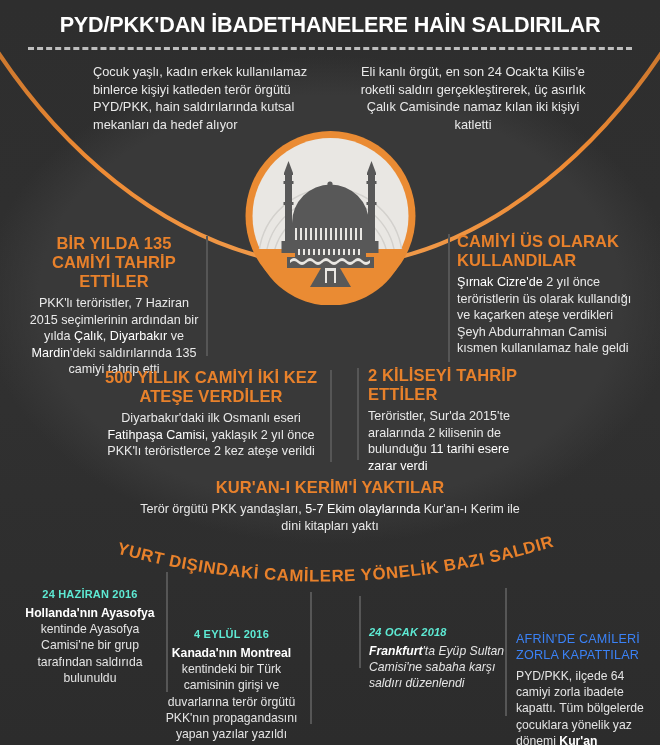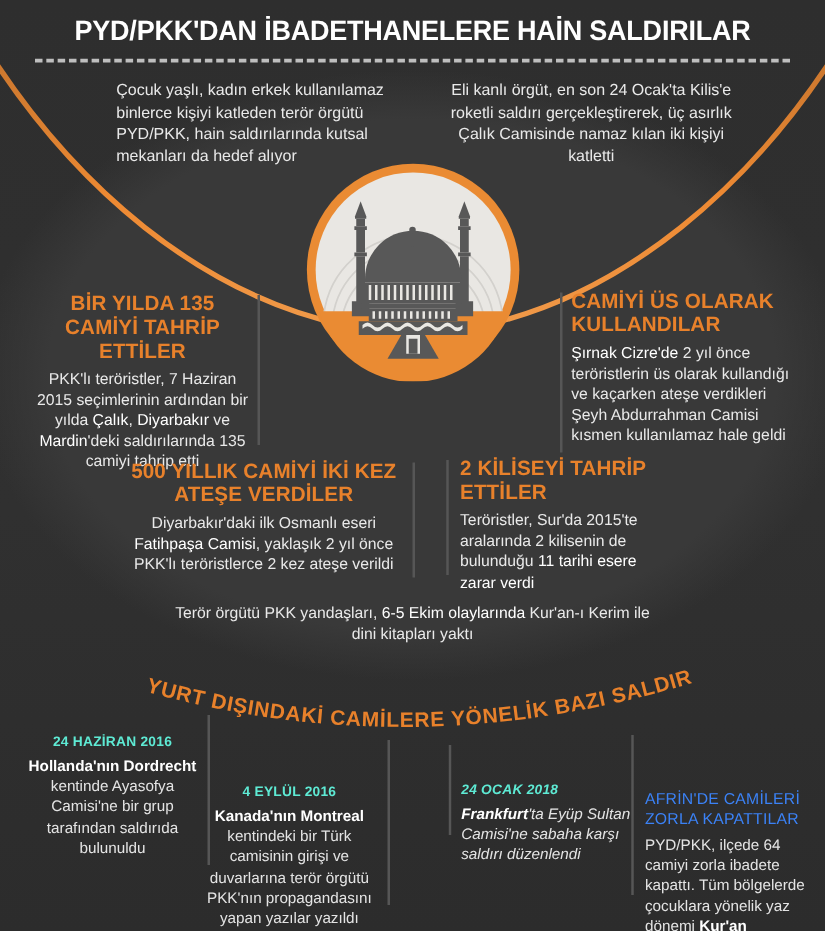--- a/index.html
+++ b/index.html
@@ -226,36 +226,37 @@
     <div class="bd">Diyarbakır'daki ilk Osmanlı eseri <b>Fatihpaşa Camisi</b>, yaklaşık 2 yıl önce PKK'lı teröristlerce 2 kez ateşe verildi</div>
   </div>
 
   <div class="vline" style="left:357px; top:368px; height:92px;"></div>
   <div class="blk ta-l" style="left:368px; top:366px; width:160px;">
     <div class="hd">2 KİLİSEYİ TAHRİP ETTİLER</div>
     <div class="bd">Teröristler, Sur'da 2015'te aralarında 2 kilisenin de bulunduğu <b>11 tarihi esere zarar verdi</b></div>
   </div>
 
   <div class="blk ta-c" style="left:130px; top:478px; width:400px;">
-    <div class="bd">Terör örgütü PKK yandaşları, <b>6-5 Ekim olaylarında</b> Kur'an-ı Kerim ile dini kitapları yaktı</div>
+    <div class="hd">KUR'AN-I KERİM'İ YAKTILAR</div>
+    <div class="bd">Terör örgütü PKK yandaşları, <b>5-7 Ekim olaylarında</b> Kur'an-ı Kerim ile dini kitapları yaktı</div>
   </div>
 
   <svg class="banner-svg" width="660" height="62" viewBox="0 0 660 62">
     <defs>
       <path id="bannerArc" d="M 112 24 Q 330 86 555 18" fill="none"></path>
     </defs>
     <text font-family="Liberation Sans, sans-serif" font-size="16.8" font-weight="bold" fill="#e8812b" letter-spacing="0.6">
       <textPath href="#bannerArc" startOffset="1%">YURT DIŞINDAKİ CAMİLERE YÖNELİK BAZI SALDIRILAR</textPath>
     </text>
   </svg>
 
   <div class="vline" style="left:166px; top:572px; height:120px;"></div>
   <div class="card ta-r" style="left:20px; top:588px; width:140px;">
     <div class="dt">24 HAZİRAN 2016</div>
-    <div class="bd"><b>Hollanda'nın Dordrecht</b> kentinde Ayasofya Camisi'ne bir grup tarafından saldırıda bulunuldu</div>
+    <div class="bd"><b>Hollanda'nın Ayasofya</b> kentinde Ayasofya Camisi'ne bir grup tarafından saldırıda bulunuldu</div>
   </div>
 
   <div class="vline" style="left:310px; top:592px; height:132px;"></div>
   <div class="card ta-r" style="left:160px; top:628px; width:143px;">
     <div class="dt">4 EYLÜL 2016</div>
     <div class="bd"><b>Kanada'nın Montreal</b> kentindeki bir Türk camisinin girişi ve duvarlarına terör örgütü PKK'nın propagandasını yapan yazılar yazıldı</div>
   </div>
 
   <div class="vline" style="left:359px; top:596px; height:72px;"></div>
   <div class="card ta-l" style="left:369px; top:626px; width:145px;font-style:italic;">

